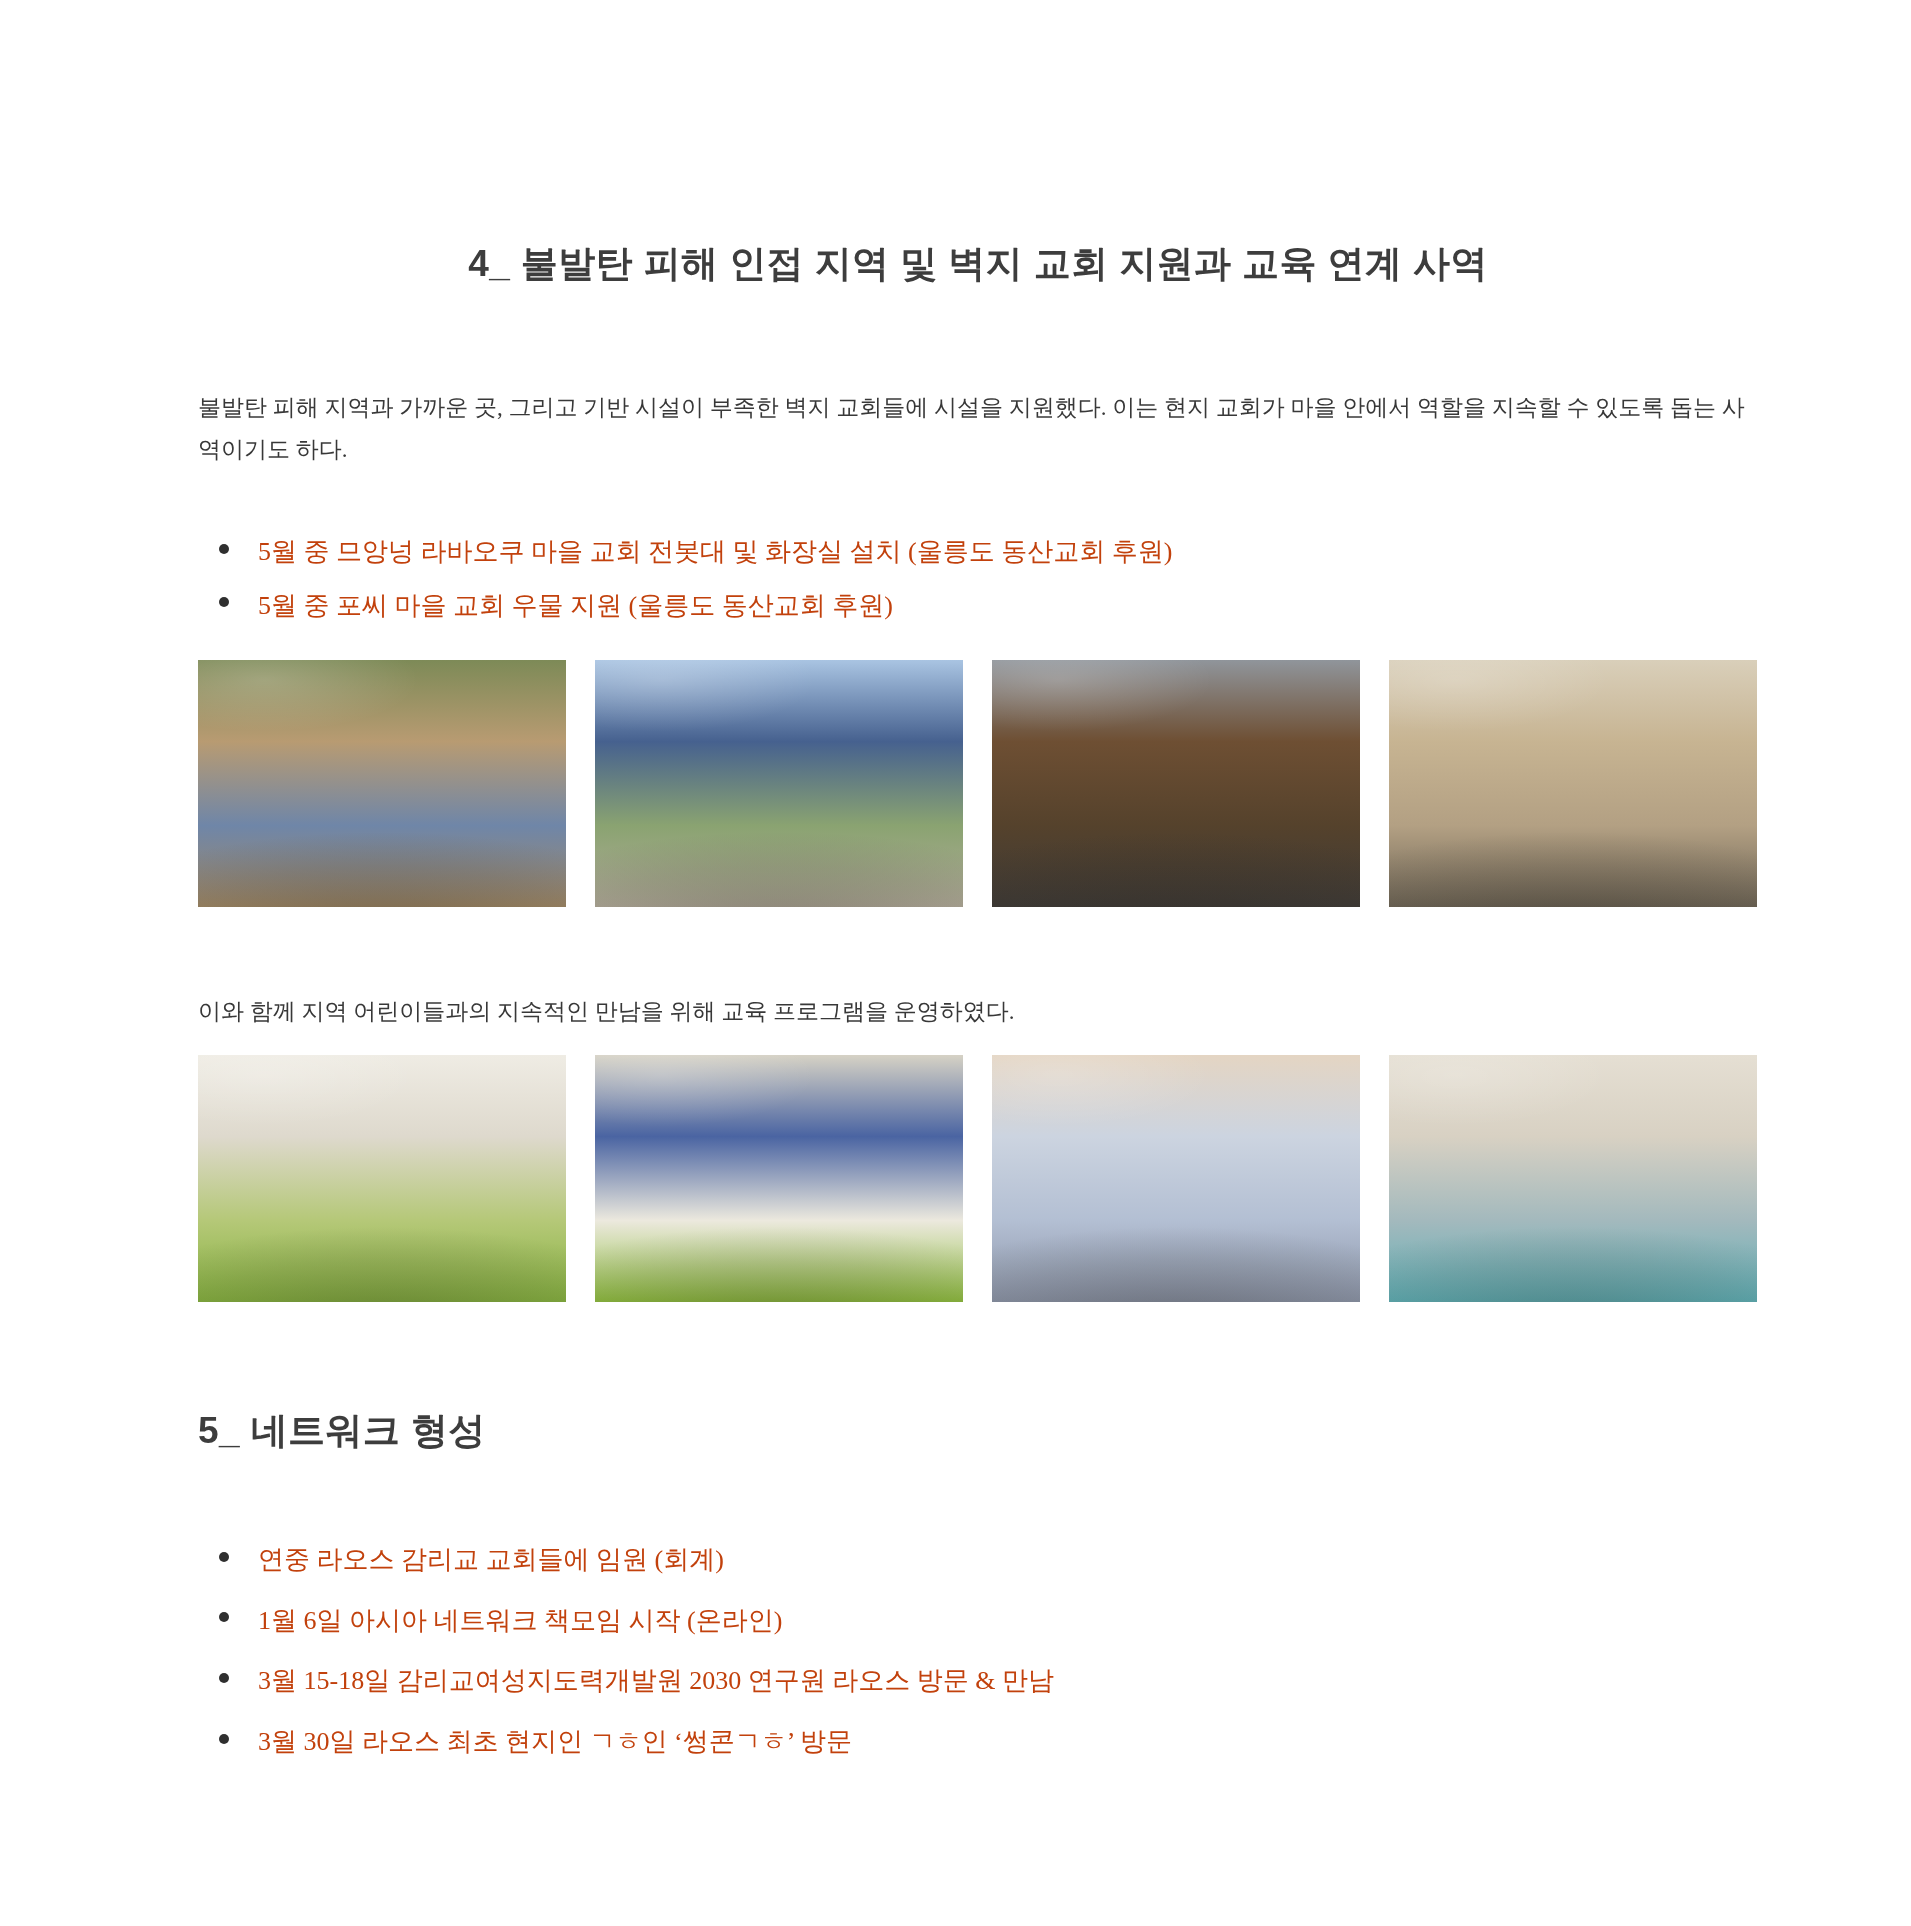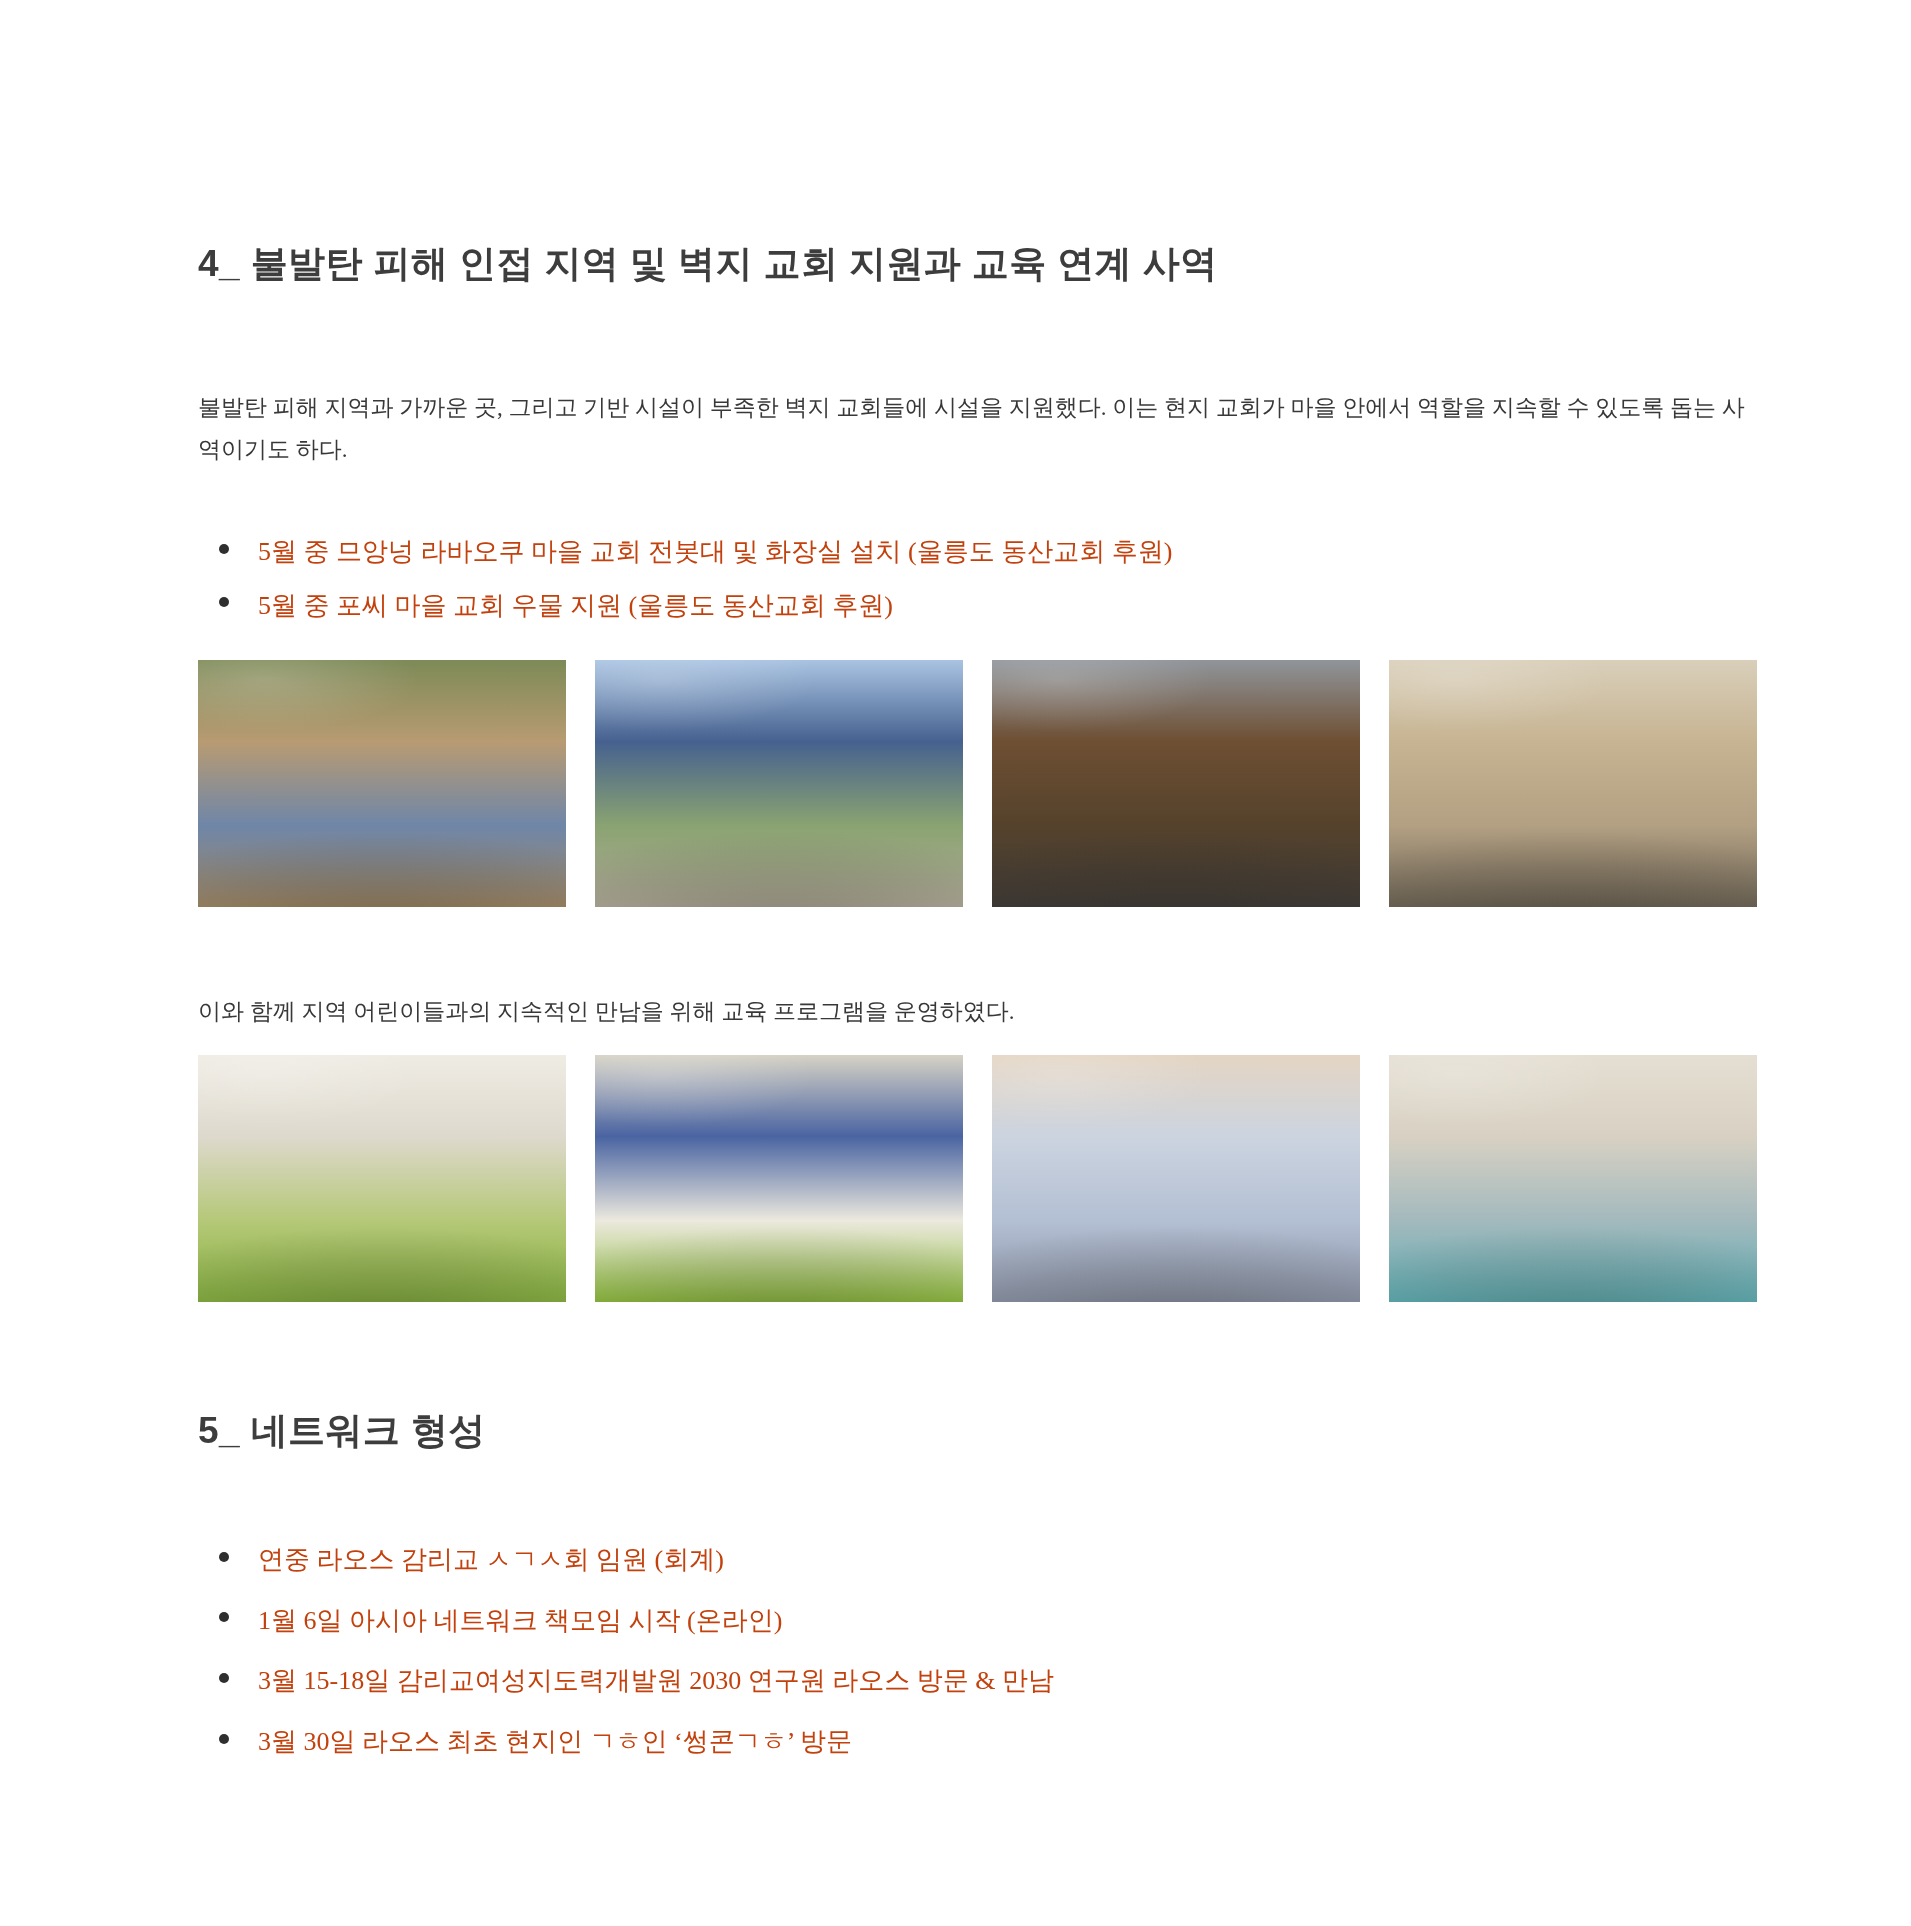--- a/index.html
+++ b/index.html
@@ -22,21 +22,21 @@
   }
   .section-title {
     font-family: "Liberation Sans", "DejaVu Sans", sans-serif;
     font-weight: 700;
     font-size: 37px;
     line-height: 1.25;
     color: #3d3d3d;
     margin: 0;
     letter-spacing: 0.4px;
   }
-  #section4-title { margin-top: 241px; }
+  #section4-title { margin-top: 241px; text-align: center; }
   #section5-title { margin-top: 106px; }
   .body-paragraph {
     font-size: 23px;
     line-height: 1.8;
     margin: 0;
     color: #383838;
     max-width: 1564px;
   }
   #section4-intro { margin-top: 100px; }
   #section4-education-intro { margin-top: 84px; }
@@ -119,21 +119,21 @@
   <div class="photo-row" id="education-photo-row">
     <div class="photo" title="한글 카드를 든 흰 교복의 여학생들" style="background: linear-gradient(rgb(239, 236, 228) 0%, rgb(222, 217, 205) 33%, rgb(181, 200, 120) 67%, rgb(134, 178, 63) 100%);"></div>
     <div class="photo" title="파란 현수막이 걸린 교실의 어린이 단체 사진" style="background: linear-gradient(rgb(214, 210, 197) 0%, rgb(74, 100, 162) 33%, rgb(236, 233, 222) 67%, rgb(143, 190, 62) 100%);"></div>
     <div class="photo" title="안경 쓴 교사와 아이들의 셀피" style="background: linear-gradient(rgb(228, 213, 195) 0%, rgb(204, 212, 224) 33%, rgb(179, 191, 211) 67%, rgb(140, 149, 168) 100%);"></div>
     <div class="photo" title="선물 꾸러미를 나누는 교실 내부" style="background: linear-gradient(rgb(229, 223, 211) 0%, rgb(216, 209, 195) 33%, rgb(163, 185, 189) 67%, rgb(95, 176, 182) 100%);"></div>
   </div>
 
   <h1 class="section-title" id="section5-title">5_ 네트워크 형성</h1>
 
   <ul class="bullet-list" id="network-list">
-    <li>연중 라오스 감리교 ㅅㄱㅅ회 임원 (회계)</li>
+    <li>연중 라오스 감리교 교회들에 임원 (회계)</li>
     <li>1월 6일 아시아 네트워크 책모임 시작 (온라인)</li>
     <li>3월 15-18일 감리교여성지도력개발원 2030 연구원 라오스 방문 &amp; 만남</li>
     <li>3월 30일 라오스 최초 현지인 ㄱㅎ인 ‘썽콘ㄱㅎ’ 방문</li>
 
   </ul>
 
 </div>
 
 
 </body></html>

